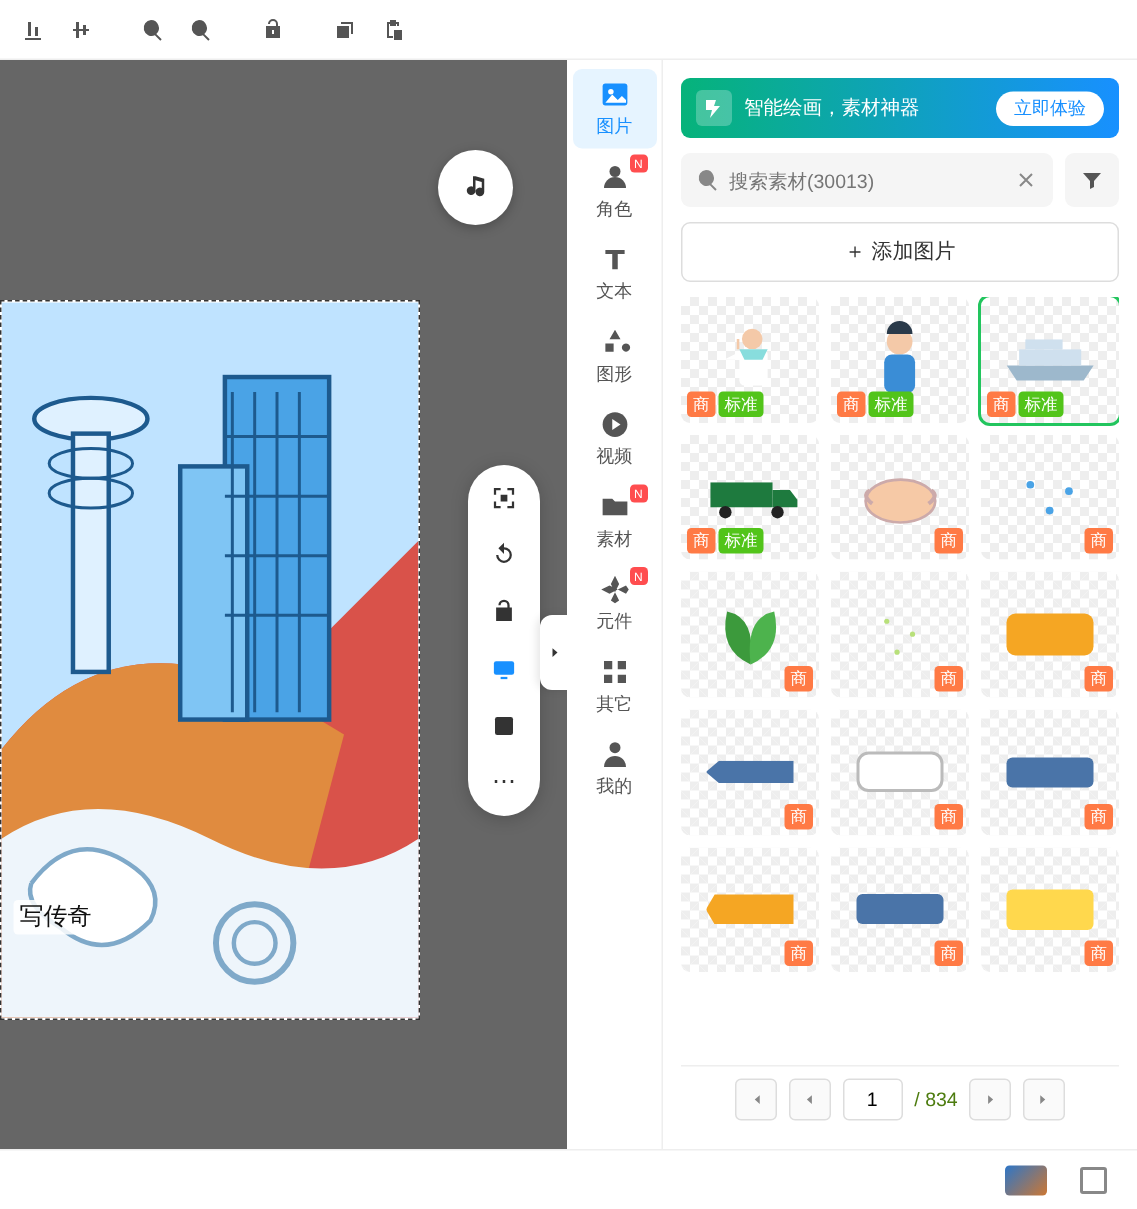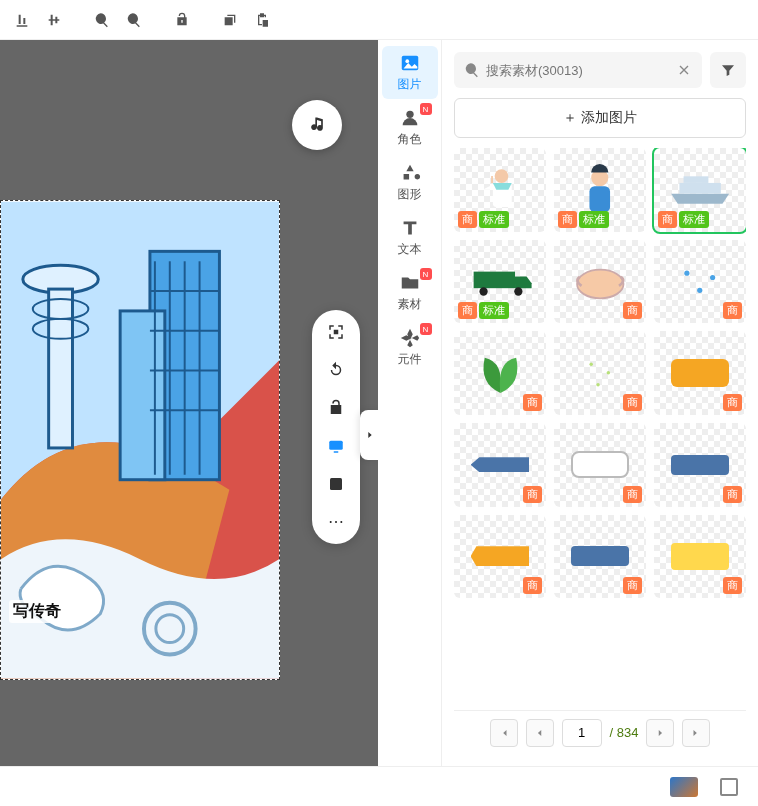--- a/index.html
+++ b/index.html
@@ -8,21 +8,21 @@
 .toolbar { height: 40px; display: flex; align-items: center; gap: 4px; padding: 0 8px; border-bottom: 1px solid #eee; }
 .tool-btn { width: 28px; height: 28px; display: flex; align-items: center; justify-content: center; cursor: pointer; border-radius: 4px; color: #555; }
 .tool-btn svg { width: 16px; height: 16px; fill: currentColor; }
 .tool-sep { width: 12px; }
 
 .main { flex: 1; display: flex; min-height: 0; }
 
 .canvas-area { flex: 1; background: #666; position: relative; overflow: hidden; }
 .canvas-item { position: absolute; left: 0; top: 160px; width: 280px; height: 480px; background: #fff; border: 1px dashed #333; overflow: hidden; }
 .illust { width: 100%; height: 100%; position: relative; }
-.caption { position: absolute; left: 8px; bottom: 56px; font-size: 16px; font-weight: 700; color: #111; background: rgba(255,255,255,.85); padding: 1px 4px; border-radius: 3px; }
+.caption { position: absolute; left: 8px; bottom: 56px; font-size: 16px; font-weight: 400; color: #111; background: rgba(255,255,255,.85); padding: 1px 4px; border-radius: 3px; }
 
 .music-btn { position: absolute; right: 36px; top: 60px; width: 50px; height: 50px; border-radius: 50%; background: #fff; box-shadow: 0 2px 8px rgba(0,0,0,.25); display: flex; align-items: center; justify-content: center; cursor: pointer; }
 .music-btn svg { width: 20px; height: 20px; fill: #333; }
 
 .vtoolbar { position: absolute; right: 18px; top: 270px; width: 48px; background: #fff; border-radius: 24px; box-shadow: 0 2px 12px rgba(0,0,0,.2); padding: 10px 0; display: flex; flex-direction: column; align-items: center; gap: 14px; }
 .vtool { width: 24px; height: 24px; display: flex; align-items: center; justify-content: center; cursor: pointer; color: #333; }
 .vtool.active { color: #1890ff; }
 .vtool svg { width: 18px; height: 18px; fill: currentColor; }
 .vtool-dots { font-size: 16px; line-height: 1; }
 
@@ -221,47 +221,79 @@
       <div class="cat-item">
         <svg viewBox="0 0 24 24">
           <circle cx="12" cy="8" r="4"></circle>
           <path d="M4 20a8 8 0 0116 0z"></path>
         </svg>
         <span class="cat-label">角色</span>
         <span class="cat-badge">N</span>
       </div>
       <div class="cat-item">
         <svg viewBox="0 0 24 24">
+          <path d="M5 5h14v3h-5v11h-4V8H5z"></path>
+        </svg>
+        <span class="cat-label">文本</span>
+      </div>
+      <div class="cat-item">
+        <svg viewBox="0 0 24 24">
           <path d="M12 3l4 7H8zM5 13h6v6H5zM17 16a3 3 0 110 .01z"></path>
         </svg>
         <span class="cat-label">图形</span>
       </div>
       <div class="cat-item">
         <svg viewBox="0 0 24 24">
-          <path d="M5 5h14v3h-5v11h-4V8H5z"></path>
-        </svg>
-        <span class="cat-label">文本</span>
+          <circle cx="12" cy="12" r="9"></circle>
+          <path d="M10 8l6 4-6 4z" fill="#fff"></path>
+        </svg>
+        <span class="cat-label">视频</span>
       </div>
       <div class="cat-item">
         <svg viewBox="0 0 24 24">
           <path d="M3 6h7l2 2h9v10H3z"></path>
         </svg>
         <span class="cat-label">素材</span>
         <span class="cat-badge">N</span>
       </div>
       <div class="cat-item">
         <svg viewBox="0 0 24 24">
           <path d="M12 2l3 6-3 6-3-6zM2 12l6-3 6 3-6 3zM12 14l3 6-3 2-3-2zM14 12l6-3 2 3-2 3z"></path>
         </svg>
         <span class="cat-label">元件</span>
         <span class="cat-badge">N</span>
       </div>
+      <div class="cat-item">
+        <svg viewBox="0 0 24 24">
+          <rect x="4" y="4" width="6" height="6"></rect>
+          <rect x="14" y="4" width="6" height="6"></rect>
+          <rect x="4" y="14" width="6" height="6"></rect>
+          <rect x="14" y="14" width="6" height="6"></rect>
+        </svg>
+        <span class="cat-label">其它</span>
+      </div>
+      <div class="cat-item">
+        <svg viewBox="0 0 24 24">
+          <circle cx="12" cy="7" r="4"></circle>
+          <path d="M4 21a8 8 0 0116 0z"></path>
+        </svg>
+        <span class="cat-label">我的</span>
+      </div>
     </div>
 
   <div class="right-panel">
+    <div class="promo">
+      <div class="promo-icon">
+          <svg viewBox="0 0 24 24">
+            <path d="M4 4h10l-2 6h6L8 22l2-8H4z"></path>
+          </svg>
+        </div>
+      <span>智能绘画，素材神器</span>
+      <div class="promo-btn">立即体验</div>
+    </div>
 
     <div class="search-row">
       <div class="search-box">
         <svg viewBox="0 0 24 24">
             <path d="M10 2a8 8 0 015.3 13.9l5.4 5.4-1.4 1.4-5.4-5.4A8 8 0 1110 2z"></path>
           </svg>
         <input placeholder="搜索素材(30013)" style="">
         <svg class="clear-icon" viewBox="0 0 24 24">
             <path d="M18 6L6 18M6 6l12 12" stroke="#888" stroke-width="2" fill="none"></path>
           </svg>

